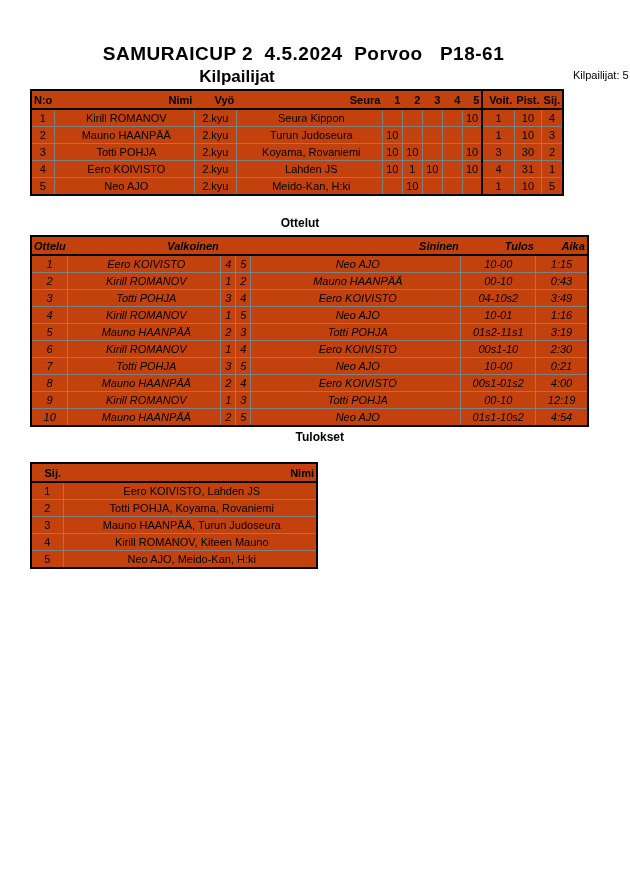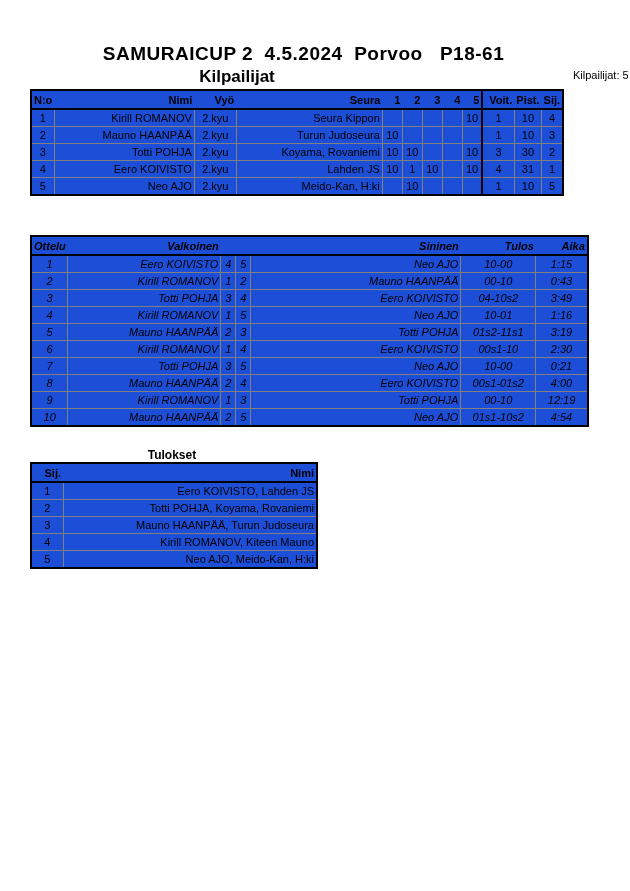--- a/index.html
+++ b/index.html
@@ -16,40 +16,40 @@
     font-size:17px; font-weight:bold;
   }
   .count-label {
     position:absolute; top:69px; left:538px; font-size:11px;margin-left:35px;
   }
   .head-ottelut {
     position:absolute; top:216px; left:0; width:600px; text-align:center;
     font-size:12px; font-weight:bold;
   }
   .head-tulokset {
-    position:absolute; top:448px; left:0; width:344px; text-align:center;
+    position:absolute; top:430px; left:0; width:344px; text-align:right;
     font-size:12px; font-weight:bold;
   }
   table {
     position:absolute; left:30px; border-collapse:collapse; table-layout:fixed;
-    font-size:11px; border:2px solid #000; background:#1d4ed8;
+    font-size:11px; border:2px solid #000; background:#c2410c;
   }
   #t-kilpailijat { top:89px; }
   #t-ottelut    { top:235px;font-style:italic; }
   #t-tulokset   { top:462px; }
   th {
     font-weight:bold; padding:0 2px; height:17px; border:none;
     border-bottom:2px solid #000; text-align:right; overflow:hidden;
     white-space:nowrap; font-size:11px;
   }
   td {
     border:1px solid #808080; padding:0 2px; height:16px; overflow:hidden;
     white-space:nowrap; vertical-align:middle; font-size:11px;
   }
-  .al { text-align:right; padding-left:6px; }
+  .al { text-align:center; padding-left:6px; }
   .ac { text-align:center; }
   th.hl { text-align:left; padding-left:2px; }
   .thick-left { border-left:2px solid #000 !important; }
 </style>
 </head>
 <body>
 
 <div class="page">
 
   <div class="title">SAMURAICUP 2  4.5.2024  Porvoo   P18-61</div>
@@ -152,20 +152,21 @@
       <td class="ac"></td>
       <td class="ac"></td>
       <td class="ac"></td>
       <td class="ac thick-left">1</td>
       <td class="ac">10</td>
       <td class="ac">5</td>
     </tr>
   </tbody>
     </table>
 
+  <div class="head-ottelut">Ottelut</div>
 
   <table id="t-ottelut">
     <colgroup>
       <col style="width:32px">
         <col style="width:153px">
         <col style="width:15px">
         <col style="width:15px">
       <col style="width:210px">
         <col style="width:75px">
         <col style="width:52px">

